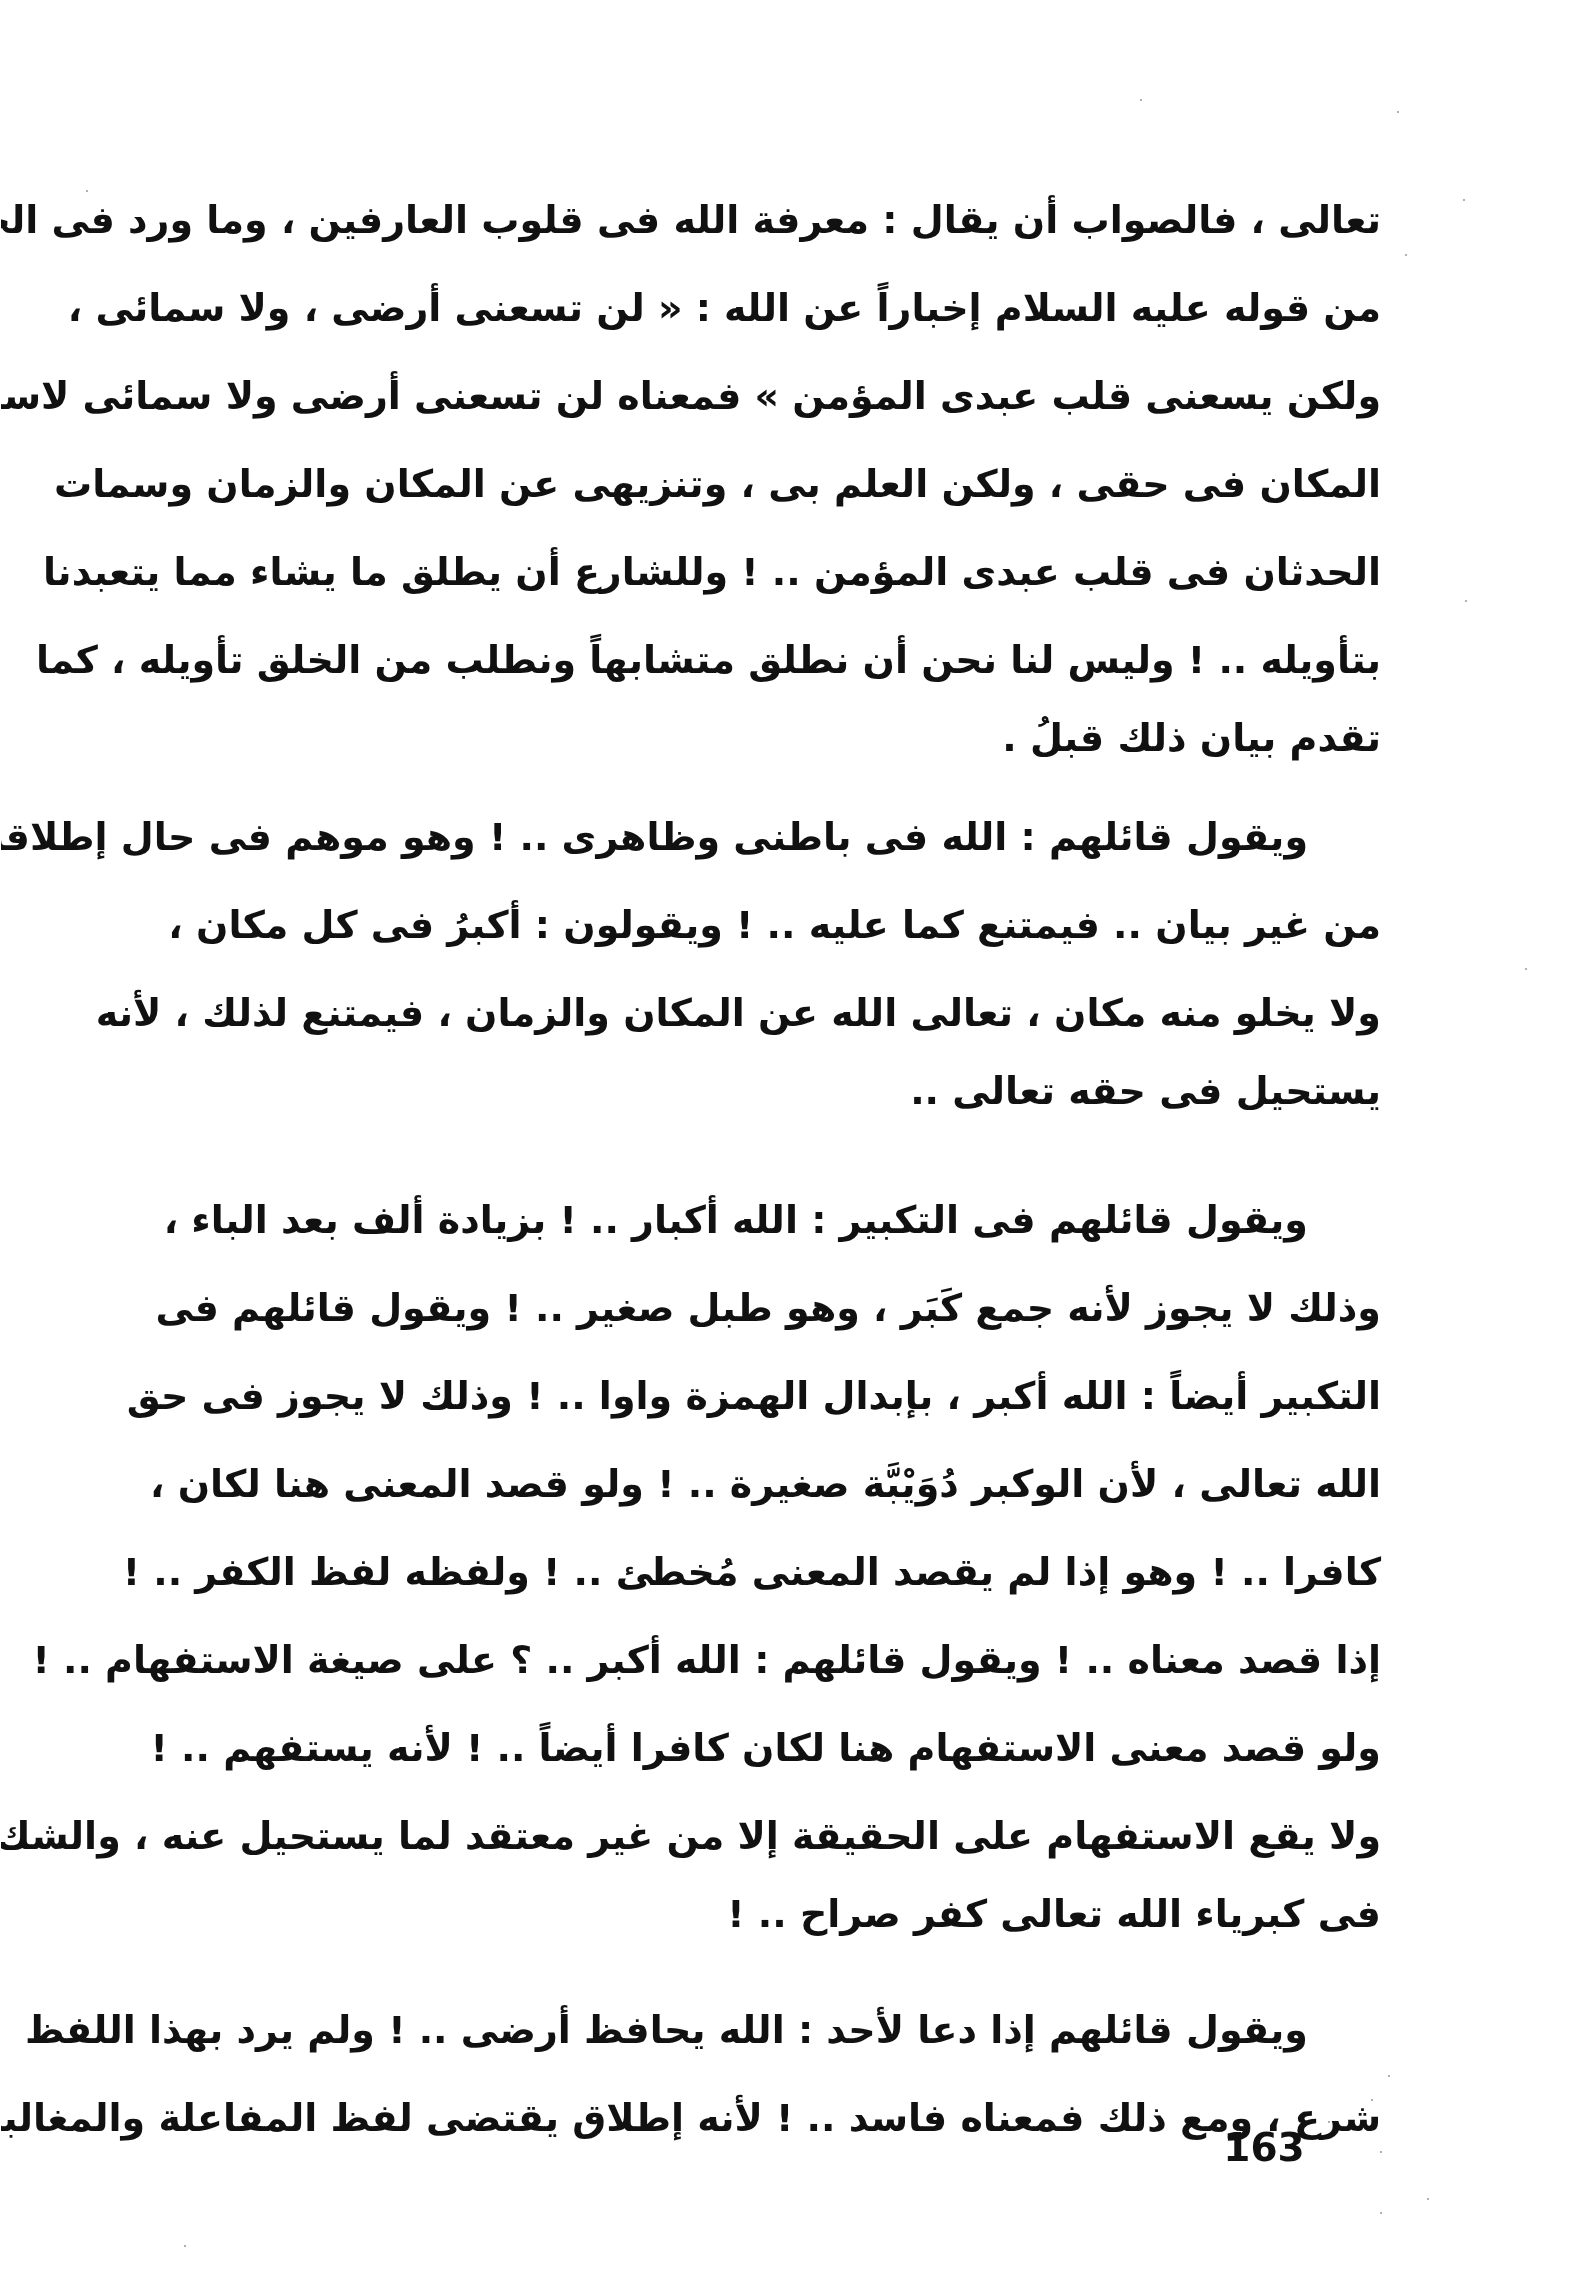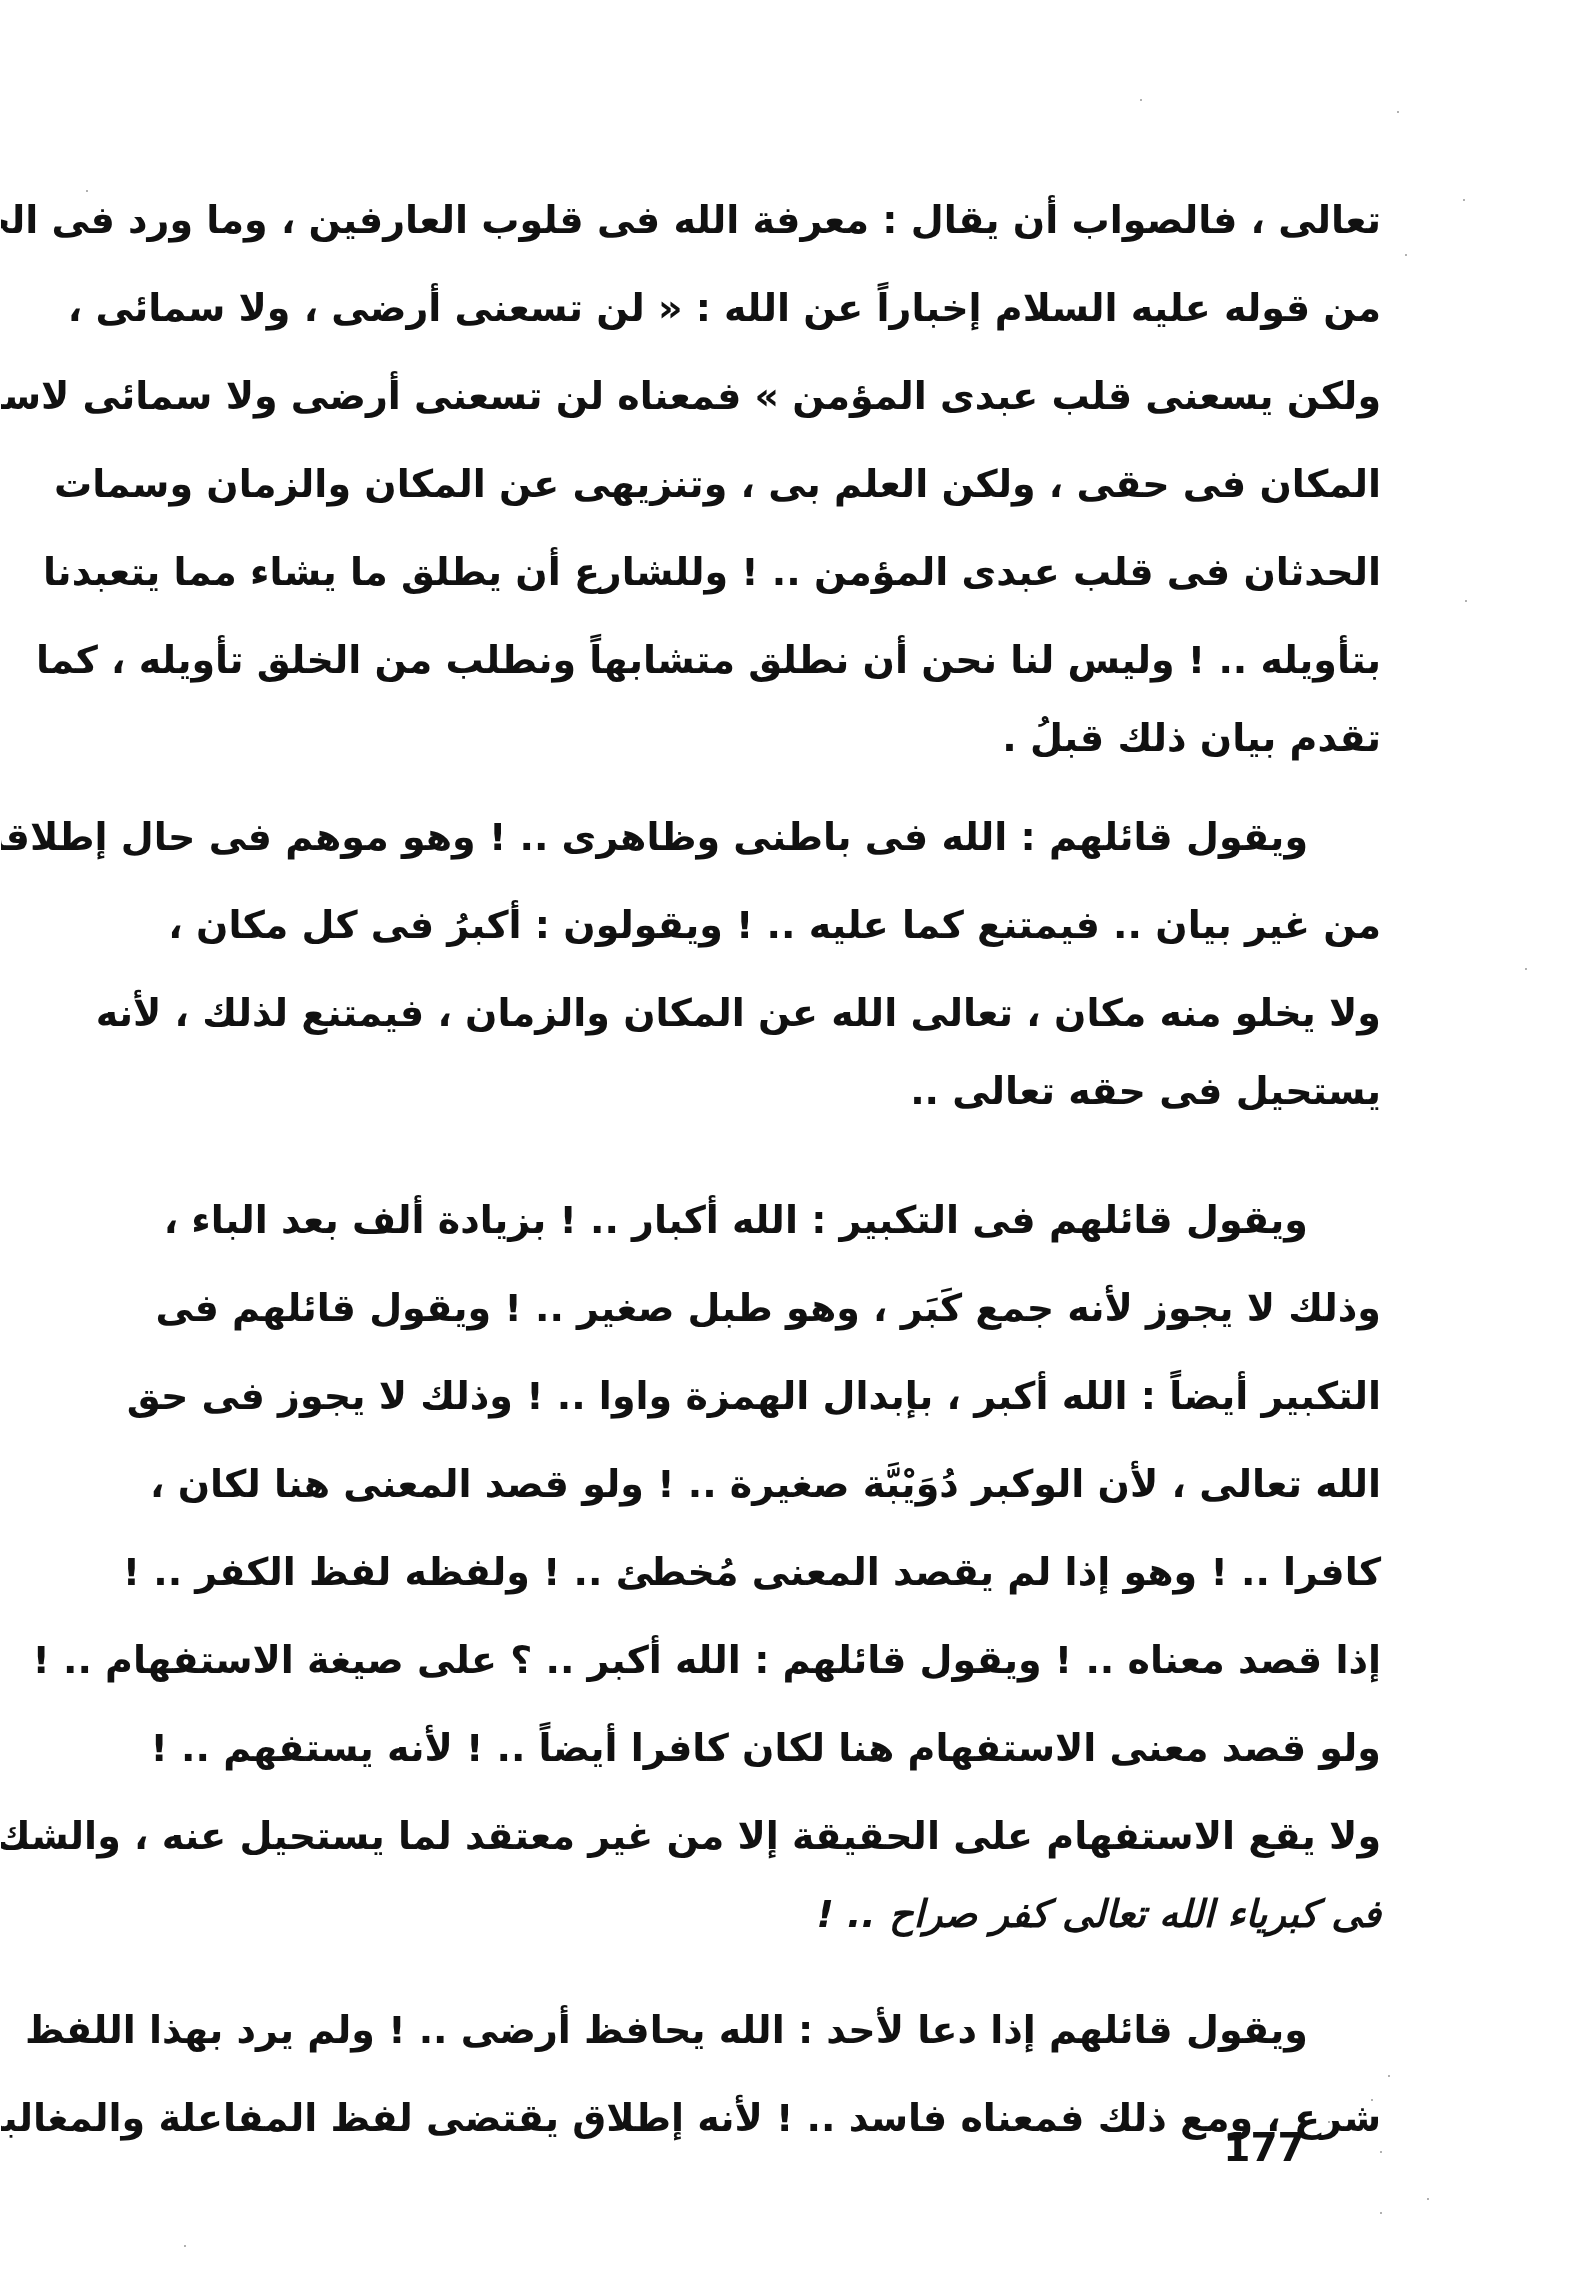--- a/index.html
+++ b/index.html
@@ -89,29 +89,29 @@
 
   <div class="text-block" style="top: 1176px;">
     <span class="line indent">ويقول قائلهم فى التكبير : الله أكبار .. ! بزيادة ألف بعد الباء ،</span>
     <span class="line">وذلك لا يجوز لأنه جمع كَبَر ، وهو طبل صغير .. ! ويقول قائلهم فى</span>
     <span class="line">التكبير أيضاً : الله أكبر ، بإبدال الهمزة واوا .. ! وذلك لا يجوز فى حق</span>
     <span class="line">الله تعالى ، لأن الوكبر دُوَيْبَّة صغيرة .. ! ولو قصد المعنى هنا لكان ،</span>
     <span class="line">كافرا .. ! وهو إذا لم يقصد المعنى مُخطئ .. ! ولفظه لفظ الكفر .. !</span>
     <span class="line">إذا قصد معناه .. ! ويقول قائلهم : الله أكبر .. ؟ على صيغة الاستفهام .. !</span>
     <span class="line">ولو قصد معنى الاستفهام هنا لكان كافرا أيضاً .. ! لأنه يستفهم .. !</span>
     <span class="line">ولا يقع الاستفهام على الحقيقة إلا من غير معتقد لما يستحيل عنه ، والشك</span>
-    <span class="line last" style="height:69px;line-height:69px;font-style:italic;">فى كبرياء الله تعالى كفر صراح .. !</span>
+    <span class="line last" style="height:69px;line-height:69px;">فى كبرياء الله تعالى كفر صراح .. !</span>
   </div>
 
   <div class="text-block" style="top: 1986px;">
     <span class="line indent">ويقول قائلهم إذا دعا لأحد : الله يحافظ أرضى .. ! ولم يرد بهذا اللفظ</span>
     <span class="line">شرع ، ومع ذلك فمعناه فاسد .. ! لأنه إطلاق يقتضى لفظ المفاعلة والمغالبة</span>
   </div>
 
-  <div class="page-number">177</div>
+  <div class="page-number">163</div>
 
   <span class="speck" style="left:1140px;top:99px;"></span>
   <span class="speck" style="left:1397px;top:111px;"></span>
   <span class="speck" style="left:86px;top:190px;"></span>
   <span class="speck" style="left:1463px;top:199px;"></span>
   <span class="speck" style="left:1405px;top:254px;"></span>
   <span class="speck" style="left:1465px;top:600px;"></span>
   <span class="speck" style="left:1525px;top:968px;"></span>
   <span class="speck" style="left:1388px;top:2075px;"></span>
   <span class="speck" style="left:1371px;top:2099px;"></span>

